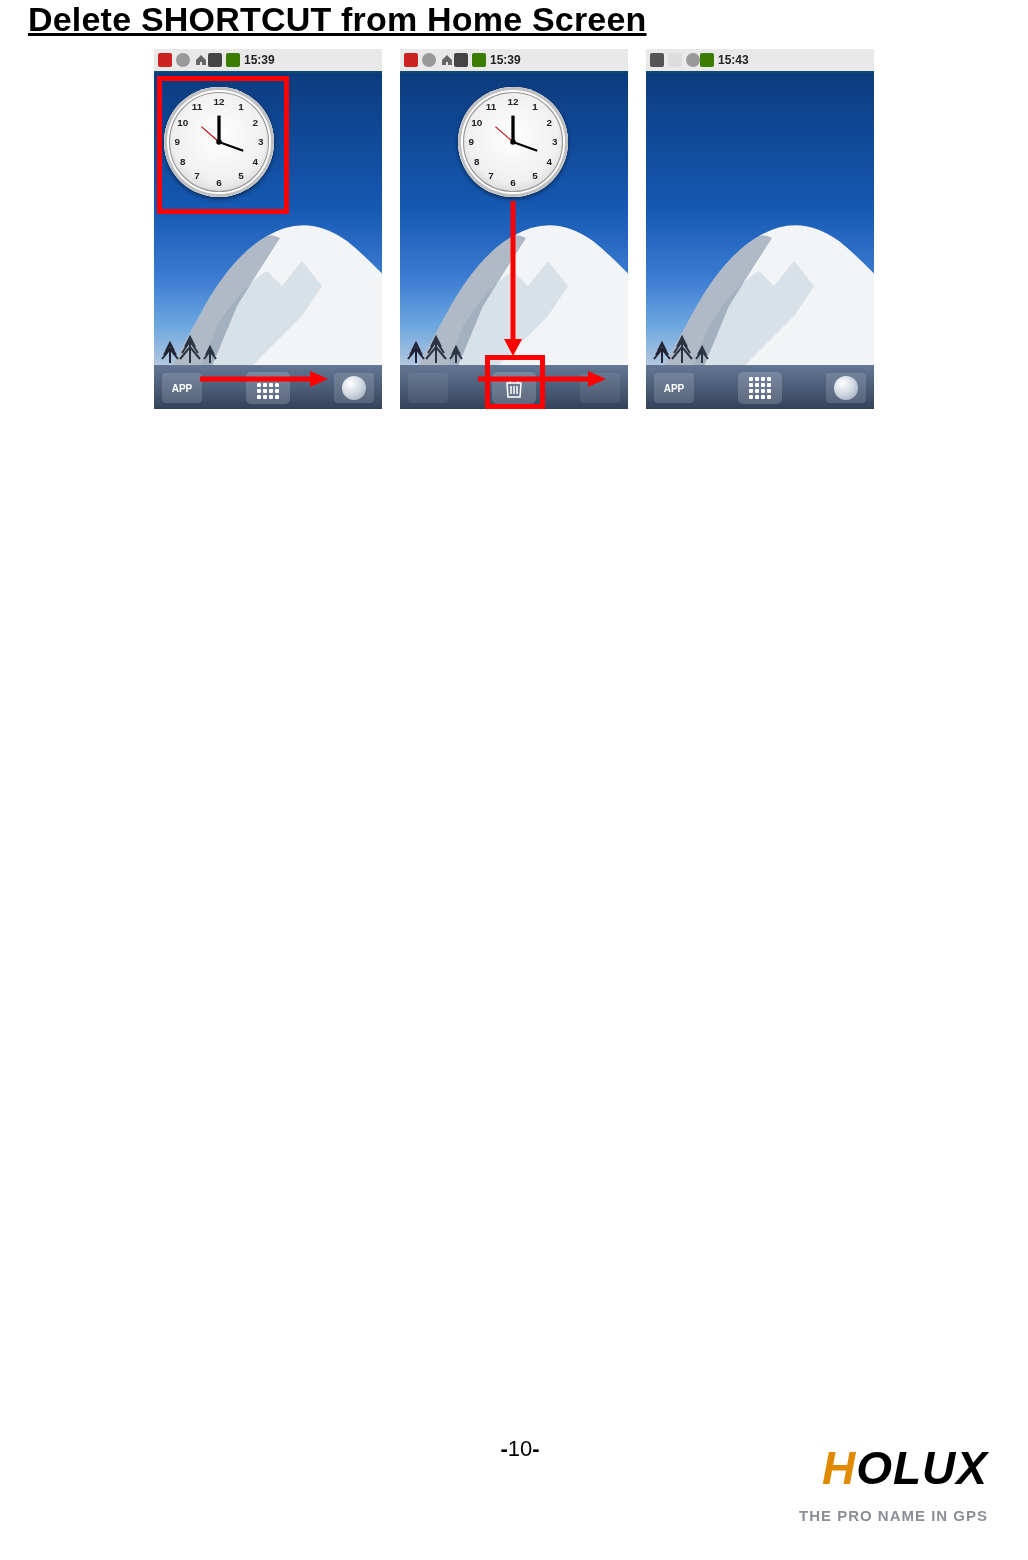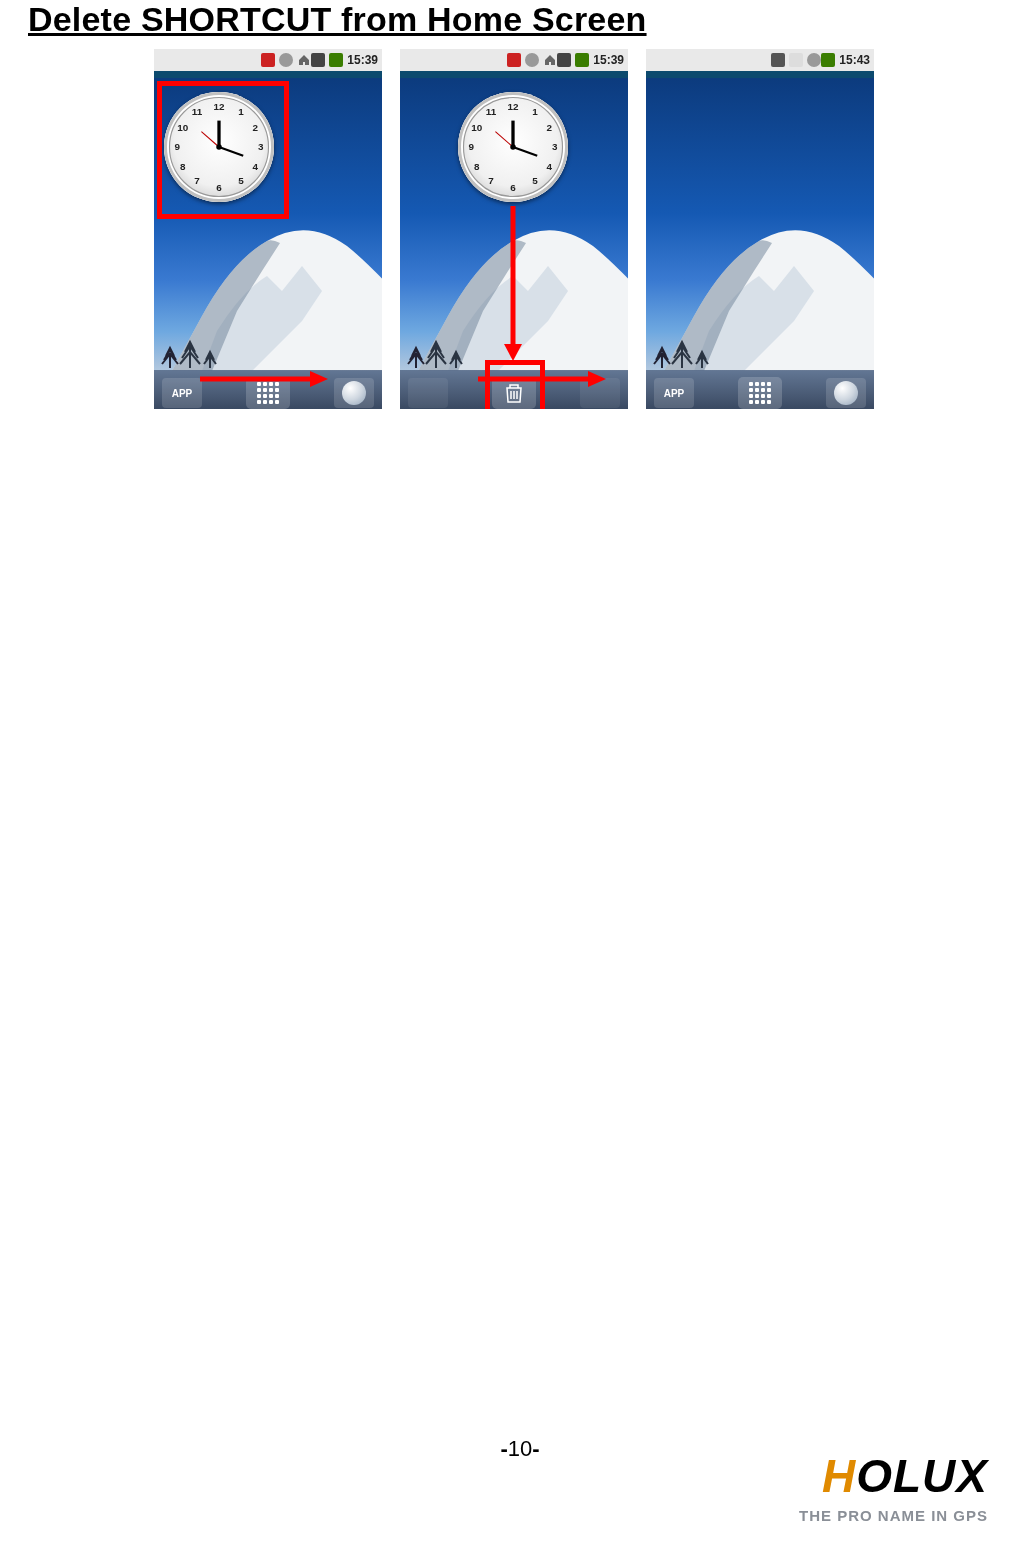--- a/index.html
+++ b/index.html
@@ -42,26 +42,26 @@
     background: #000;
     position: relative;
     box-shadow: 0 0 0 5px #000 inset;
     overflow: hidden;
   }
   .statusbar {
     height: 22px;
     background: #e9e9e9;
     display: flex;
     align-items: center;
-    justify-content: flex-end;
+    justify-content: flex-start;
     padding: 0 4px;
     font-size: 12px;
     font-weight: bold;
     color: #222;
-    border-bottom: 7px solid #0c4a6e;
+    border-bottom: 2px solid #0c4a6e;
   }
   .statusbar .left-icons,
   .statusbar .right-icons {
     display: flex;
     align-items: center;
     gap: 4px;
   }
   .sb-icon {
     width: 14px;
     height: 14px;
@@ -205,21 +205,21 @@
     width:10px;height:30px;
     background:#e08a00;
     transform: skewX(-12deg);
     display:none;
   }
   .tagline {
     font-size: 15px;
     font-weight: 700;
     color: #8a8f97;
     letter-spacing: 1px;
-    margin-top: 8px;
+    margin-top: 16px;
   }
 </style>
 </head>
 <body>
 
 <div class="page">
   <h1>Delete SHORTCUT from Home Screen</h1>
 
   <div class="shots-row">
 

